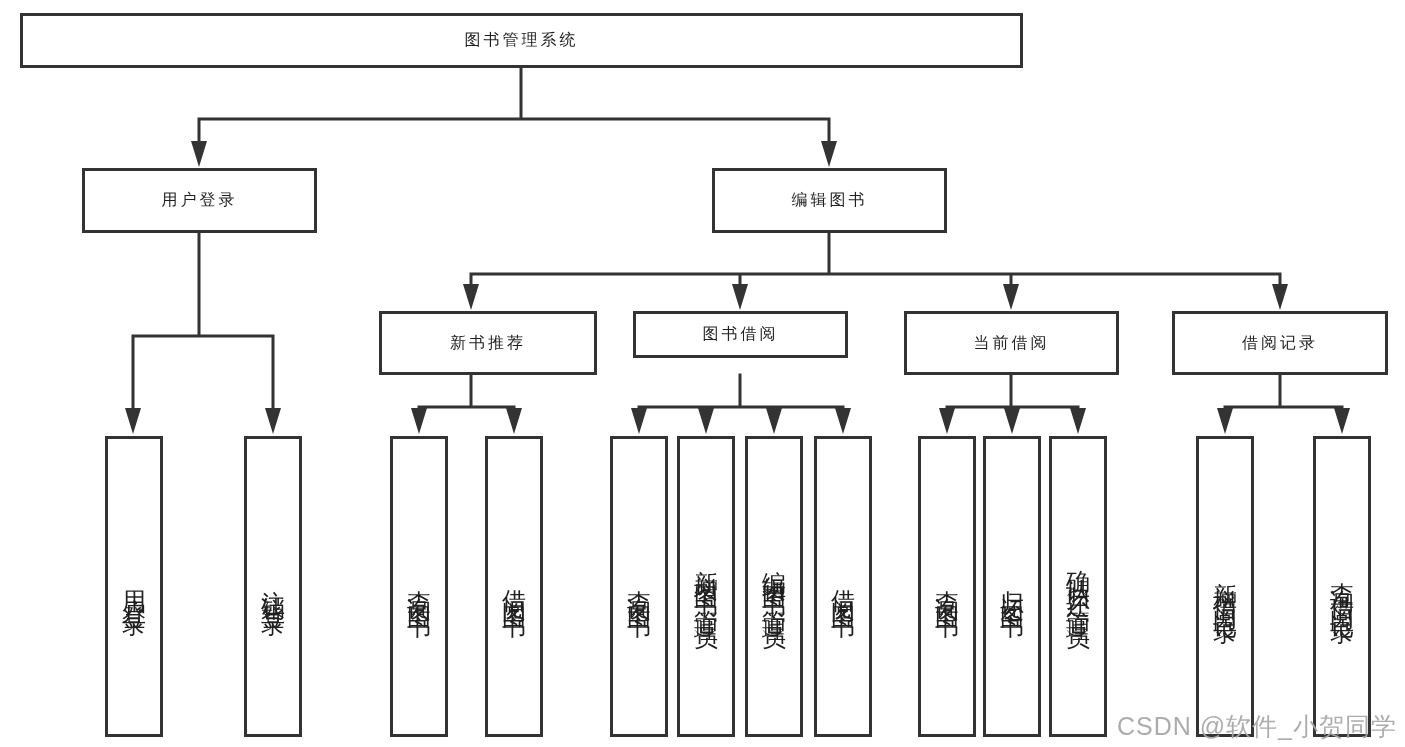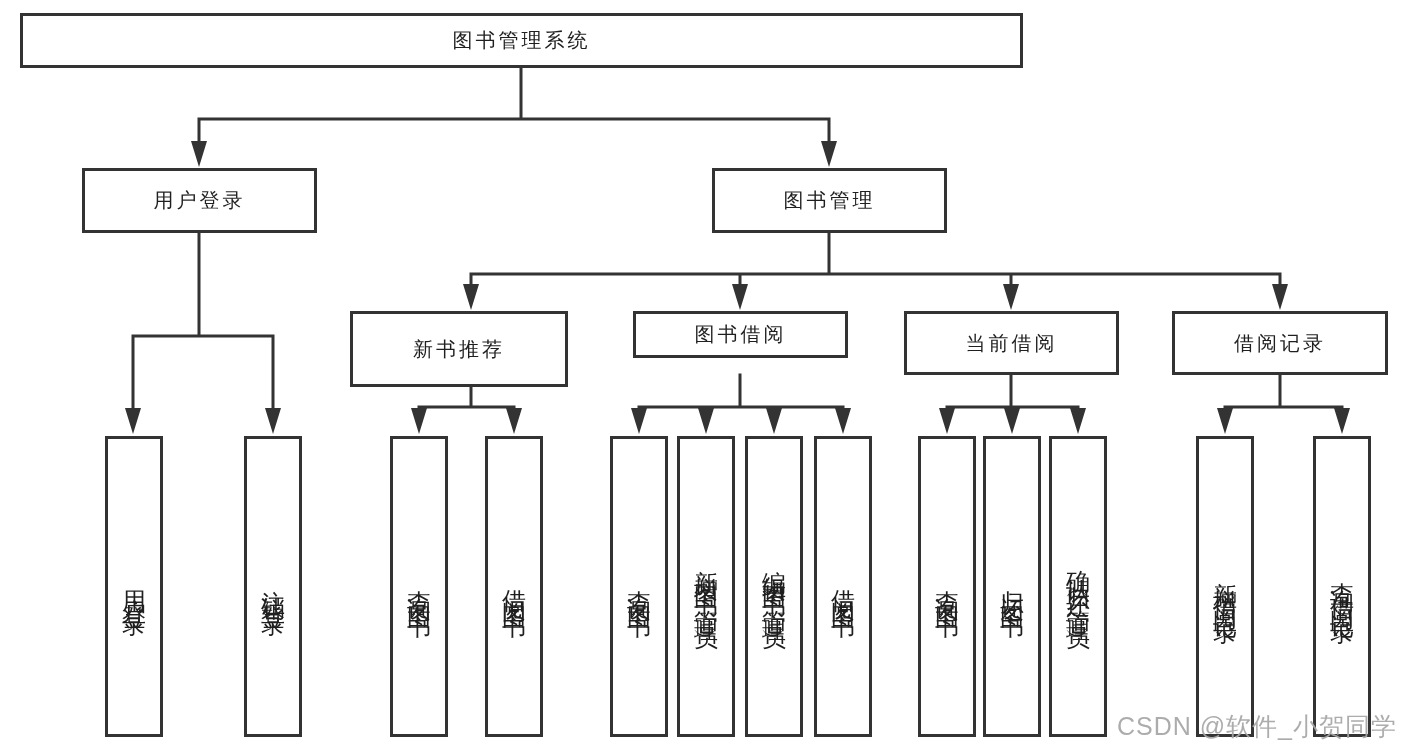--- a/index.html
+++ b/index.html
@@ -6,21 +6,21 @@
     --line:#333333; --border:#333333; --fill:#ffffff; --text:#1f1f1f;
     --wm:#a6a6a6; --bg:#ffffff;
   }
   *{margin:0;padding:0;box-sizing:border-box}
   html,body{background:var(--bg)}
   body{font-family:"Liberation Sans","DejaVu Sans",sans-serif;color:var(--text)}
   .canvas{position:relative;width:1405px;height:747px;background:var(--bg);overflow:hidden}
   .wires{position:absolute;left:0;top:0;z-index:0}
   .node{position:absolute;background:var(--fill);border:3px solid var(--border);
         display:flex;align-items:center;justify-content:center;z-index:1}
-  .node.h span{font-size:20px;letter-spacing:3px;color:var(--text);white-space:nowrap}
+  .node.h span{font-size:16px;letter-spacing:3px;color:var(--text);white-space:nowrap}
   .node.v{width:58px;height:301px}
   .node.v span{writing-mode:vertical-rl;text-orientation:mixed;font-size:24px;
         letter-spacing:8px;line-height:1;color:var(--text)}
   .watermark{position:absolute;right:8px;bottom:4px;z-index:3;font-size:25px;
         letter-spacing:1px;color:var(--wm);opacity:.92;white-space:nowrap}
 </style>
 </head>
 <body>
 
 <div class="canvas">
@@ -48,24 +48,24 @@
   </svg>
 
   <div class="node h" style="left:20px;top:13px;width:1003px;height:55px">
     <span>图书管理系统</span>
   </div>
 
   <div class="node h" style="left:82px;top:168px;width:235px;height:65px">
     <span>用户登录</span>
   </div>
   <div class="node h" style="left:712px;top:168px;width:235px;height:65px">
-    <span>图书管理</span>
+    <span>编辑图书</span>
   </div>
 
-  <div class="node h" style="left:350px;top:311px;width:218px;height:76px">
+  <div class="node h" style="left:379px;top:311px;width:218px;height:64px">
     <span>新书推荐</span>
   </div>
   <div class="node h" style="left:633px;top:311px;width:215px;height:47px">
     <span>图书借阅</span>
   </div>
   <div class="node h" style="left:904px;top:311px;width:215px;height:64px">
     <span>当前借阅</span>
   </div>
   <div class="node h" style="left:1172px;top:311px;width:216px;height:64px">
     <span>借阅记录</span>

